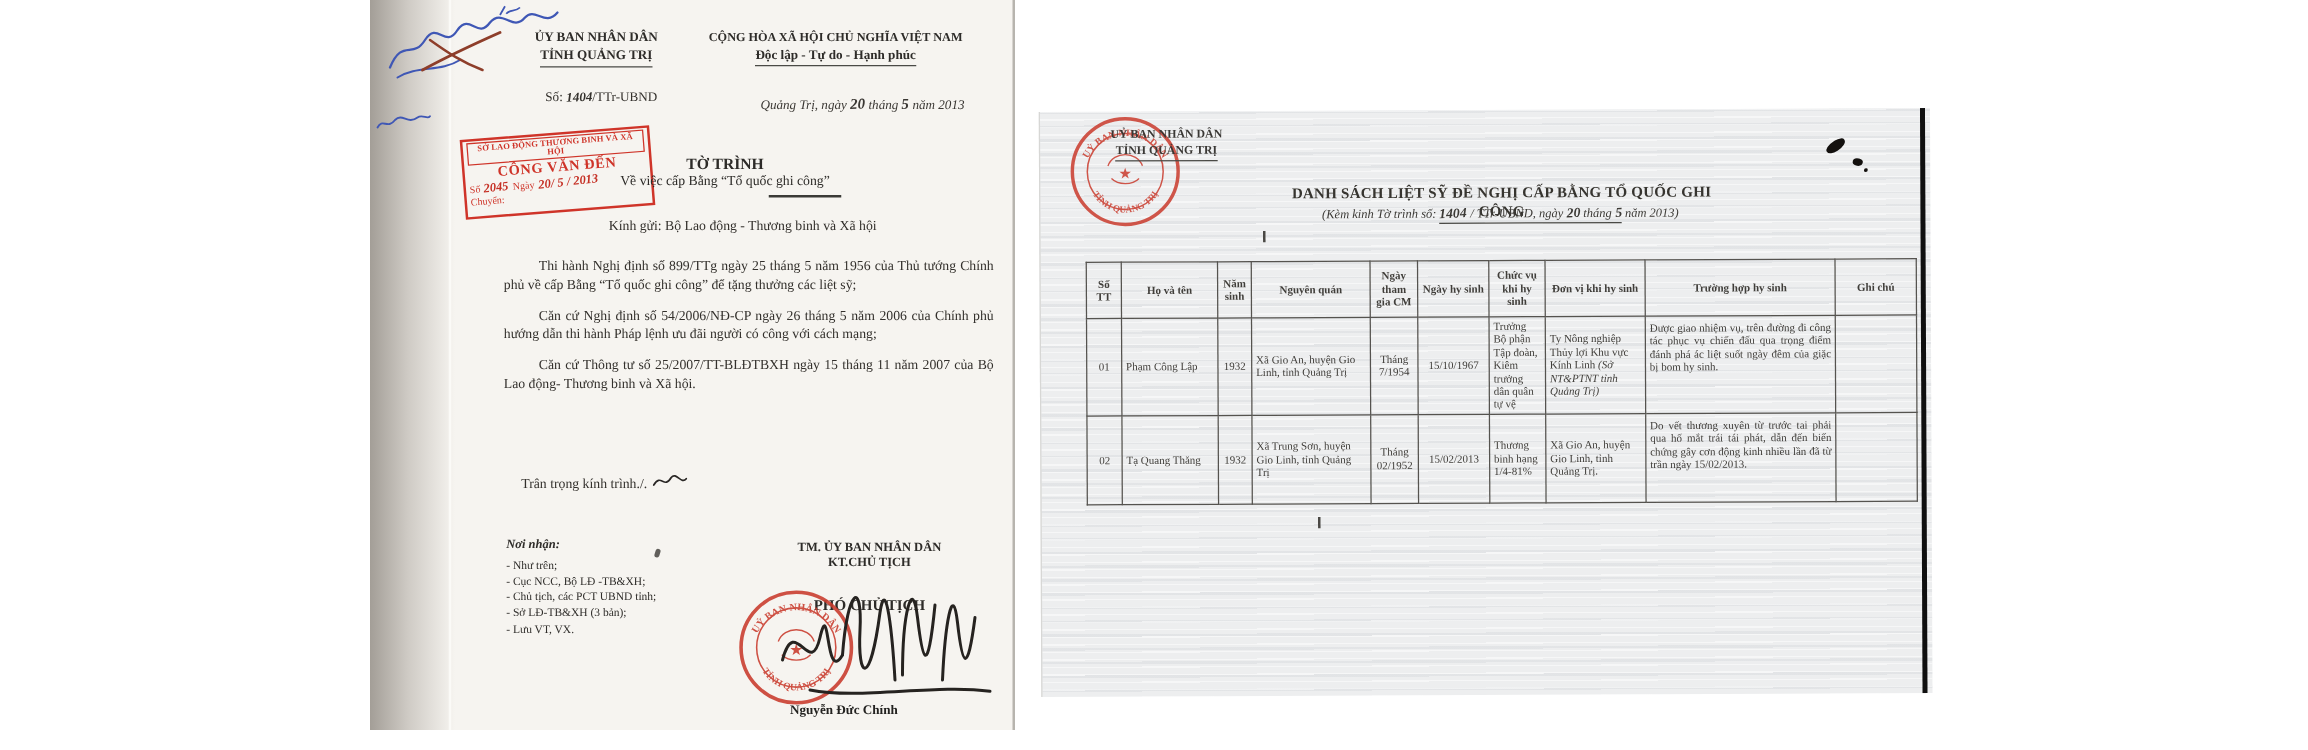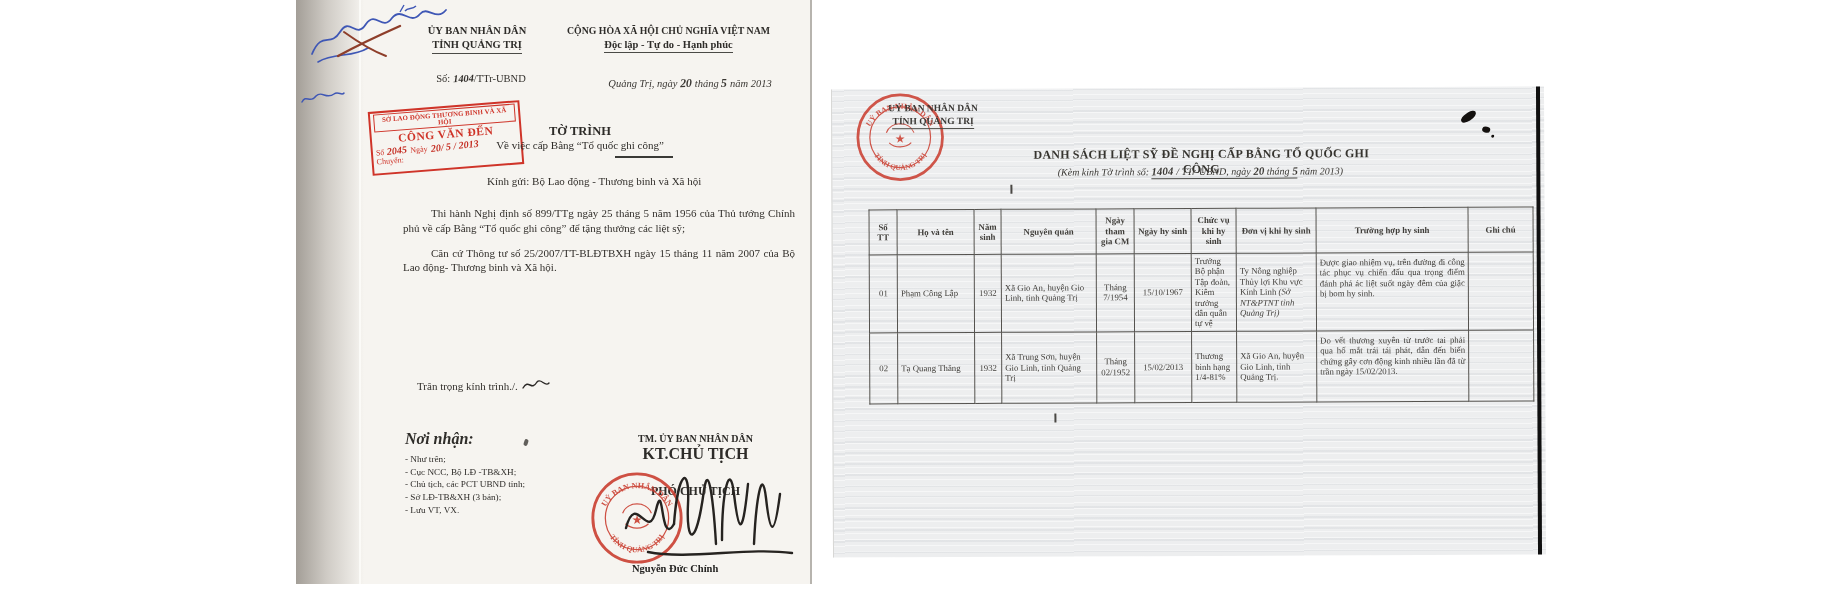--- a/index.html
+++ b/index.html
@@ -29,25 +29,25 @@
   .stamp-arrival .so-row .hw{font-size:10px;color:#c52f24;}
   .stamp-arrival .chuyen{font-size:8px;margin-top:0px;}
   .doc-title{left:214px;top:124px;width:140px;text-align:center;font-weight:bold;font-size:12.5px;color:#2d2b28;}
   .doc-subtitle{left:164px;top:139px;width:240px;text-align:center;font-weight:normal;font-size:11px;color:#2d2b28;}
   .subtitle-rule{left:319px;top:156px;width:58px;height:1.5px;background:#3a3a36;}
   .salutation{left:191px;top:175px;font-size:11px;color:#33302c;}
   .body-text{left:107px;top:206px;width:392px;font-size:11px;line-height:14.8px;text-align:justify;color:#33302c;}
   .body-text p{margin:0 0 10px 0;text-indent:28px;}
   .closing{left:121px;top:378px;font-size:11px;color:#33302c;}
   .recipients{left:109px;top:430px;width:200px;color:#2f2d2a;}
-  .recipients .rtitle{font-weight:bold;font-style:italic;font-size:16px;margin-bottom:5px;}
+  .recipients .rtitle{font-weight:bold;font-style:italic;font-size:10px;margin-bottom:5px;}
   .recipients .ritem{font-size:9.2px;line-height:12.7px;}
   .sig-block{left:312px;top:433px;width:175px;text-align:center;font-weight:bold;color:#2d2b28;}
   .sig-block .l1{font-size:10px;}
-  .sig-block .l2{font-size:16px;margin-top:1px;}
+  .sig-block .l2{font-size:10px;margin-top:1px;}
   .sig-block .l3{font-size:12px;margin-top:21px;}
   .seal-left{left:293px;top:470px;}
   .sig-scribble{left:322px;top:448px;z-index:3;}
   .signer{left:336px;top:563px;width:130px;font-weight:bold;font-size:10.5px;color:#232220;z-index:4;}
   .speck{left:228px;top:439px;width:4px;height:7px;background:#3c3a36;border-radius:2px;transform:rotate(18deg);opacity:.8;}
   .scribble-blue{left:8px;top:2px;}
   .scribble-bien{left:2px;top:86px;}
   
   .page-right{position:absolute;left:832px;top:88px;width:712px;height:468px;background:#edeeef;
               overflow:hidden;transform:rotate(-0.25deg);border-left:1px solid #d7d7d5;color:#474643;
@@ -129,20 +129,21 @@
     <div class="abs doc-title">TỜ TRÌNH</div>
     <div class="abs doc-subtitle">
       <span>Về việc cấp Bằng </span><span>“Tổ quốc ghi công”</span>
     </div>
     <div class="abs subtitle-rule"></div>
 
     <div class="abs salutation">Kính gửi:  Bộ Lao động - Thương binh và Xã hội</div>
 
     <div class="abs body-text">
       <p>Thi hành Nghị định số 899/TTg ngày 25 tháng 5 năm 1956  của Thủ tướng Chính phủ về cấp Bằng “Tổ quốc ghi công” để tặng thưởng các liệt sỹ;</p>
+      <p>Căn cứ Nghị định số 54/2006/NĐ-CP ngày 26 tháng 5 năm 2006 của Chính phủ hướng dẫn thi hành Pháp lệnh ưu đãi người có công với cách mạng;</p>
       <p>Căn cứ Thông tư số 25/2007/TT-BLĐTBXH ngày 15 tháng 11 năm 2007 của Bộ Lao động- Thương binh và Xã hội.</p>
     </div>
 
     <div class="abs closing">
       <span>Trân trọng kính trình./.</span>
       <svg width="30" height="14" viewBox="0 0 30 14" style="vertical-align:-2px;">
         <path d="M2,10 C8,0 10,14 16,4 C20,-1 24,10 28,5" stroke="#2a2725" stroke-width="1.4" fill="none" stroke-linecap="round"></path>
       </svg>
     </div>
 

